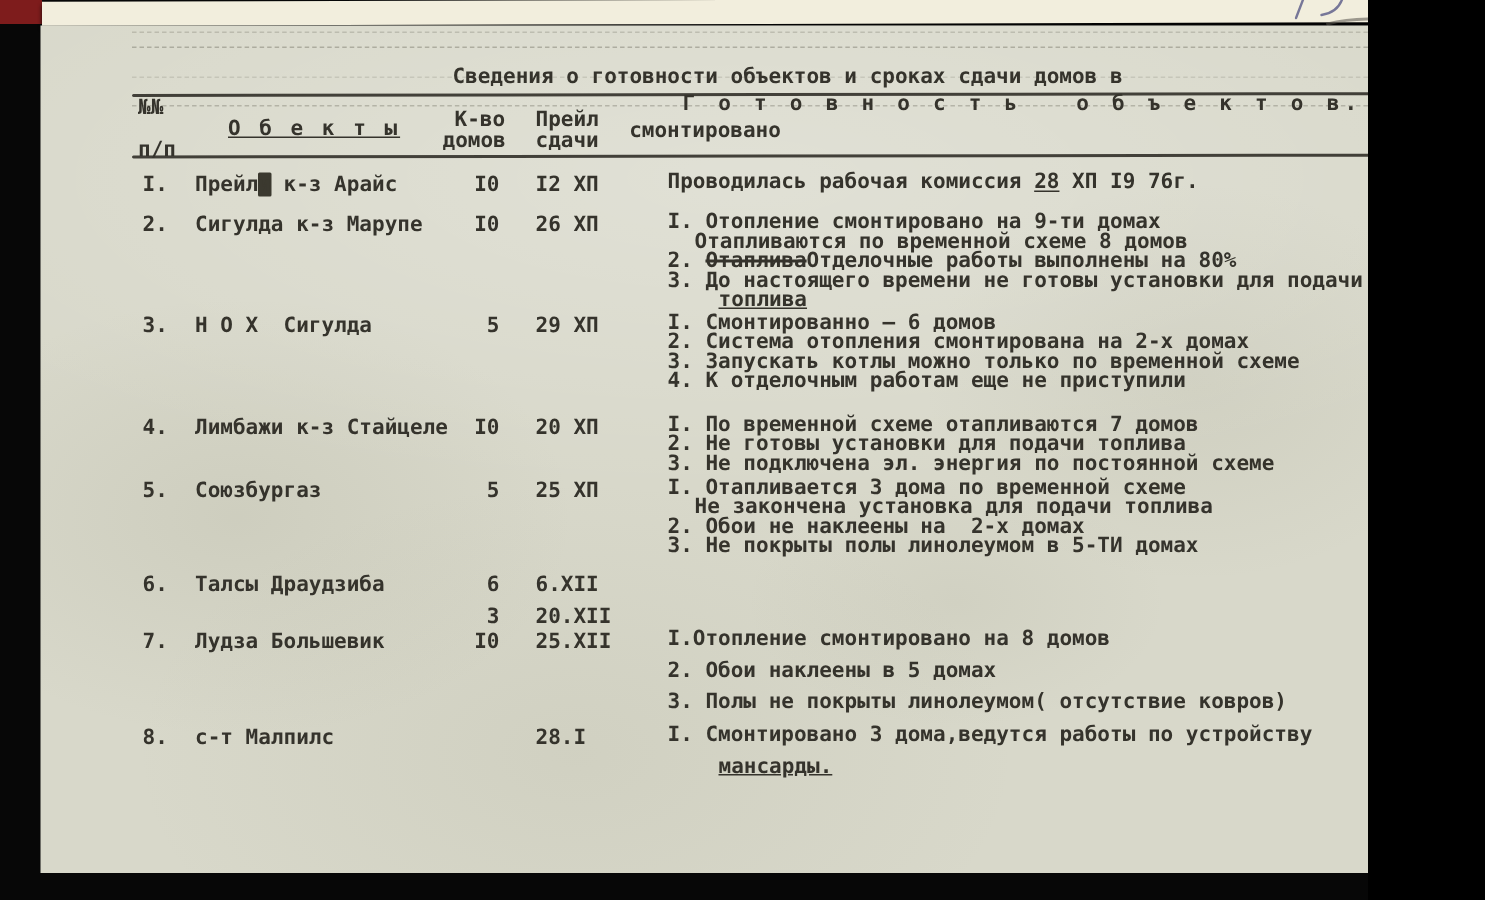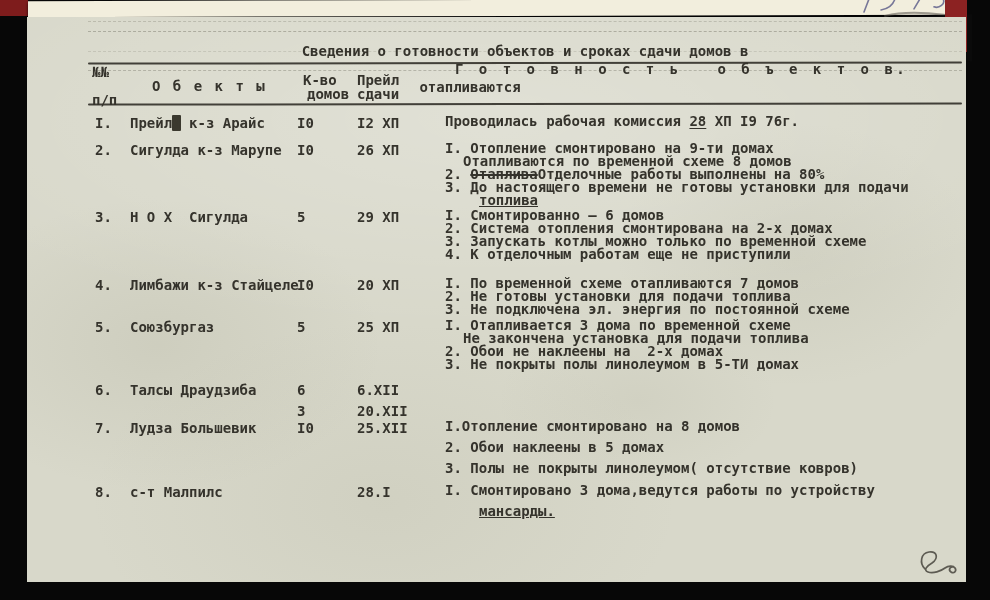--- a/index.html
+++ b/index.html
@@ -1,16 +1,16 @@
 <!DOCTYPE html>
 <html><head>
 <meta charset="utf-8">
 <style>
   html,body{margin:0;padding:0;background:#000;}
-  .stage{position:relative;width:990px;height:600px;overflow:hidden;background:#070707;
+  .stage{position:relative;width:912px;height:600px;overflow:hidden;background:#070707;
          font-family:"DejaVu Sans Mono","Liberation Mono",monospace;}
   
   .red-left{position:absolute;left:0;top:0;width:28px;height:16px;background:#7e1c1c;}
   .top-strip{position:absolute;left:28px;top:0;width:918px;height:16px;background:#f2eedd;
              box-shadow:0 2px 3px rgba(0,0,0,0.8);transform:rotate(-0.15deg);}
   .black-wedge{position:absolute;left:820px;top:14px;width:152px;height:48px;background:#0a0a0a;
                clip-path:polygon(0% 15%,100% 0%,100% 100%,42% 52%);}
   .red-right{position:absolute;left:945px;top:0;width:22px;height:52px;background:#8c2222;}
   
   .paper{position:absolute;left:27px;top:17px;width:939px;height:565px;background:#d8d8ca;
@@ -21,35 +21,35 @@
       radial-gradient(420px 260px at 38% 86%, rgba(148,148,124,0.11), transparent 70%),
       radial-gradient(200px 120px at 65% 68%, rgba(138,138,114,0.09), transparent 70%);
     color:#35332c;font-size:14px;font-weight:bold;}
   .paper *{white-space:pre;}
   .dash{position:absolute;left:61px;width:874px;border-top:1px dashed rgba(108,106,92,0.55);}
   .line{position:absolute;left:61px;width:874px;height:2px;background:#34322b;opacity:0.92;
         transform:rotate(-0.08deg);border-radius:1px;}
   .title-block{position:absolute;left:63px;top:4px;width:870px;text-align:center;line-height:12px;}
   .title2{transform:translateX(-55px);display:inline-block;}
   .hdr{position:absolute;line-height:12px;}
-  .ls2{letter-spacing:2px;}
+  .ls2{letter-spacing:2px;text-decoration:underline;}
   .ls35{letter-spacing:3.5px;}
   
   .rows{position:absolute;left:0;top:98px;right:0;}
   .row{position:relative;}
   .row:nth-child(1){margin-bottom:14px;}
   .row:nth-child(2){margin-bottom:2px;}
   .row:nth-child(3){margin-bottom:16px;}
   .row:nth-child(4){margin-bottom:3px;}
   .row:nth-child(5){margin-bottom:11px;}
   .row:nth-child(6){margin-bottom:4px;}
   .row:nth-child(7){margin-bottom:1px;}
   .cell-num{position:absolute;left:68px;top:0;}
   .cell-obj{position:absolute;left:103px;top:0;}
-  .cell-qty{position:absolute;left:270px;width:36px;text-align:left;top:0;}
+  .cell-qty{position:absolute;left:270px;width:36px;text-align:right;top:0;}
   .cell-term{position:absolute;left:330px;top:0;}
   .cell-ready{position:absolute;left:418px;top:0;}
   .rline{height:13px;line-height:13px;}
   .spaced .rline{height:21px;line-height:13px;}
   .ind1{margin-left:18px;}
   .ind2{margin-left:34px;text-decoration:underline;}
   .seg-strike{text-decoration:line-through;text-decoration-thickness:2px;}
   .seg-underline{text-decoration:underline;text-underline-offset:2px;}
   .seg-blot{background:#3b392f;color:#3b392f;border-radius:1px;}
   .extra2{position:absolute;top:21px;left:0;right:0;}
@@ -81,31 +81,31 @@
   <div class="red-right"></div>
 
   <div class="paper">
     <div class="dash" style="top:4px;opacity:0.5"></div>
     <div class="dash" style="top:14px;opacity:0.75"></div>
     <div class="dash" style="top:34px;opacity:0.35"></div>
     <div class="dash" style="top:53px;opacity:0.65"></div>
 
     <div class="title-block">
       <div>Сведения о готовности объектов и сроках сдачи домов в</div>
-      <div><span class="title2">отапливаются</span></div>
+      <div><span class="title2">смонтировано</span></div>
     </div>
 
     <div class="line" style="top:45px"></div>
     <div class="line" style="top:86px"></div>
 
     <span class="hdr" style="left:65px;top:49px">№№</span>
     <span class="hdr" style="left:65px;top:77px">п/п</span>
     <span class="hdr ls2" style="left:125px;top:63px">О б е к т ы</span>
     <span class="hdr" style="left:276px;top:57px">К-во</span>
-    <span class="hdr" style="left:280px;top:71px">домов</span>
+    <span class="hdr" style="left:268px;top:71px">домов</span>
     <span class="hdr" style="left:330px;top:57px">Прейл</span>
     <span class="hdr" style="left:330px;top:71px">сдачи</span>
     <span class="hdr ls35" style="left:428px;top:46px">Г о т о в н о с т ь   о б ъ е к т о в.</span>
 
     <div class="rows"><div class="row" style="height: 13px;"><span class="cell-num">I.</span><span class="cell-obj"><span>Прейл</span><span class="seg-blot">и</span><span> к-з Арайс</span></span><span class="cell-qty">I0</span><span class="cell-term">I2 ХП</span><div class="cell-ready"><div class="rline"><span>Проводилась рабочая комиссия </span><span class="seg-underline">28</span><span> ХП I9 76г.</span></div></div></div><div class="row" style="height: 65px;"><span class="cell-num">2.</span><span class="cell-obj">Сигулда к-з Марупе</span><span class="cell-qty">I0</span><span class="cell-term">26 ХП</span><div class="cell-ready"><div class="rline">I. Отопление смонтировано на 9-ти домах</div><div class="rline ind1">Отапливаются по временной схеме 8 домов</div><div class="rline"><span>2. </span><span class="seg-strike">Отаплива</span><span>Отделочные работы выполнены на 80%</span></div><div class="rline">3. До настоящего времени не готовы установки для подачи</div><div class="rline ind2">топлива</div></div></div><div class="row" style="height: 52px;"><span class="cell-num">3.</span><span class="cell-obj">Н О Х  Сигулда</span><span class="cell-qty">5</span><span class="cell-term">29 ХП</span><div class="cell-ready"><div class="rline">I. Смонтированно – 6 домов</div><div class="rline">2. Система отопления смонтирована на 2-х домах</div><div class="rline">3. Запускать котлы можно только по временной схеме</div><div class="rline">4. К отделочным работам еще не приступили</div></div></div><div class="row" style="height: 39px;"><span class="cell-num">4.</span><span class="cell-obj">Лимбажи к-з Стайцеле</span><span class="cell-qty">I0</span><span class="cell-term">20 ХП</span><div class="cell-ready"><div class="rline">I. По временной схеме отапливаются 7 домов</div><div class="rline">2. Не готовы установки для подачи топлива</div><div class="rline">3. Не подключена эл. энергия по постоянной схеме</div></div></div><div class="row" style="height: 52px;"><span class="cell-num">5.</span><span class="cell-obj">Союзбургаз</span><span class="cell-qty">5</span><span class="cell-term">25 ХП</span><div class="cell-ready"><div class="rline">I. Отапливается 3 дома по временной схеме</div><div class="rline ind1">Не закончена установка для подачи топлива</div><div class="rline">2. Обои не наклеены на  2-х домах</div><div class="rline">3. Не покрыты полы линолеумом в 5-ТИ домах</div></div></div><div class="row" style="height: 34px;"><span class="cell-num">6.</span><span class="cell-obj">Талсы Драудзиба</span><span class="cell-qty">6</span><span class="cell-term">6.XII</span><div class="cell-ready"></div><div class="extra2"><span class="cell-qty" style="top: 0px;">3</span><span class="cell-term" style="top: 0px;">20.XII</span></div></div><div class="row spaced" style="height: 63px;"><span class="cell-num">7.</span><span class="cell-obj">Лудза Большевик</span><span class="cell-qty">I0</span><span class="cell-term">25.XII</span><div class="cell-ready"><div class="rline">I.Отопление смонтировано на 8 домов</div><div class="rline">2. Обои наклеены в 5 домах</div><div class="rline">3. Полы не покрыты линолеумом( отсутствие ковров)</div></div></div><div class="row spaced" style="height: 42px;"><span class="cell-num">8.</span><span class="cell-obj">с-т Малпилс</span><span class="cell-qty"></span><span class="cell-term">28.I</span><div class="cell-ready"><div class="rline">I. Смонтировано 3 дома,ведутся работы по устройству</div><div class="rline ind2">мансарды.</div></div></div></div>
 
     <svg class="hw-bottom" width="56" height="40" viewBox="0 0 56 40">
       <path d="M10,24 C4,18 6,8 14,7 C22,6 24,13 17,18 C12,21 8,25 13,27 C18,29 26,26 30,23 C33,21 38,20 40,23 C42,26 39,29 36,27 C33,25 35,21 39,22" fill="none" stroke="#3e3c34" stroke-width="1.7" stroke-linecap="round" opacity="0.8"></path>
     </svg>
   </div>

